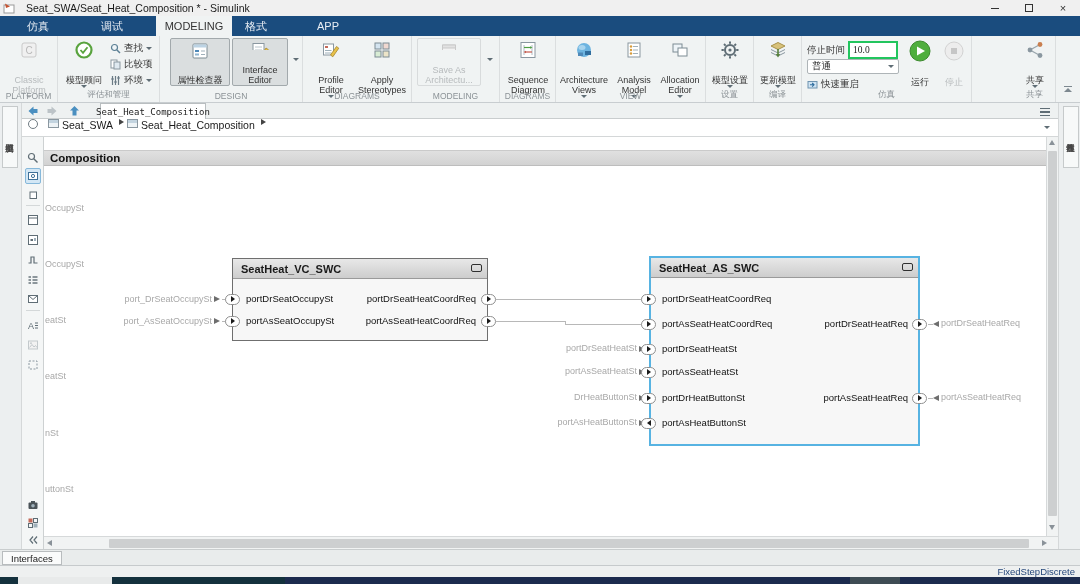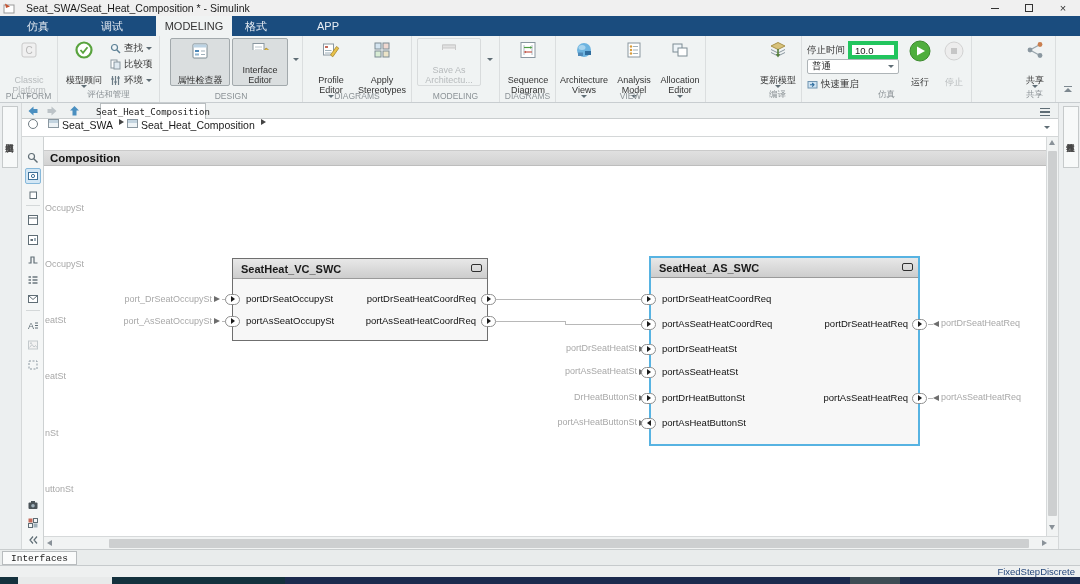--- a/index.html
+++ b/index.html
@@ -26,21 +26,21 @@
   .ribbon{position:absolute;left:0;top:36px;width:1080px;height:67px;background:#f0f3f3;border-bottom:1px solid #c8cdd0;}
   .rg{position:absolute;top:0;height:66px;border-right:1px solid #dbdedf;}
   .rg-label{position:absolute;bottom:1px;left:0;right:0;text-align:center;font-size:8.5px;color:#8b9296;white-space:nowrap;overflow:hidden;}
   .bb{position:absolute;top:2px;display:flex;flex-direction:column;align-items:center;text-align:center;
       font-size:9px;line-height:1.12;color:#333;padding-top:2px;}
   .bb .lbl{margin-top:15px;}
   .bb.disabled{color:#b6babc;}
   .bb.toggled{background:#dadedf;border:1px solid #a2a9ac;border-radius:2px;}
   .smallrow{position:absolute;display:flex;align-items:center;gap:3px;font-size:9.5px;color:#333;white-space:nowrap;}
   .vsep-caret{position:absolute;width:12px;display:flex;align-items:center;justify-content:center;}
-  .stoptime-input{width:50px;height:18px;border:4px solid #22c55e;background:#fff;font-size:9.5px;padding:0 3px;color:#222;font-family:Liberation Sans, sans-serif;}
+  .stoptime-input{width:50px;height:18px;border:2px solid #22c55e;background:#fff;font-size:9.5px;padding:0 3px;color:#222;font-family:Liberation Serif, serif;}
   .combo{width:92px;height:15px;border:1px solid #aeb4b7;border-radius:2px;background:#fff;display:flex;align-items:center;
          font-size:9.5px;padding:0 4px;justify-content:space-between;color:#222;}
   .collapse-ribbon{position:absolute;right:5px;bottom:6px;width:14px;height:10px;display:flex;flex-direction:column;align-items:center;gap:1px;}
   .chev-up{width:0;height:0;border-left:4px solid transparent;border-right:4px solid transparent;border-bottom:4px solid #7d8890;}
   .chev-bar{width:8px;height:1px;background:#7d8890;}
   
   .docrow{position:absolute;left:22px;top:103px;width:1036px;height:16px;background:#eef1f1;border-bottom:1px solid #c9cdce;}
   .doctab{position:absolute;left:78px;top:0;width:106px;height:16px;background:#fff;border:1px solid #b9bec0;border-bottom:none;
           display:flex;align-items:center;justify-content:center;font-family:"DejaVu Sans Mono",monospace;font-size:9px;color:#222;}
   .navarr{position:absolute;top:2px;width:13px;height:12px;}
@@ -92,21 +92,21 @@
   .hscroll{position:absolute;left:44px;top:536px;width:1014px;height:13px;background:#f1f3f3;border-top:1px solid #d6d9da;}
   .hthumb{position:absolute;top:2px;height:9px;background:#cdcfd0;border-radius:1px;}
   .sarrow{position:absolute;display:flex;align-items:center;justify-content:center;color:#6f7b82;font-size:8px;}
   .tri-up{width:0;height:0;border-left:3.5px solid transparent;border-right:3.5px solid transparent;border-bottom:5px solid #8a9299;}
   .tri-dn{width:0;height:0;border-left:3.5px solid transparent;border-right:3.5px solid transparent;border-top:5px solid #8a9299;}
   .tri-lt{width:0;height:0;border-top:3.5px solid transparent;border-bottom:3.5px solid transparent;border-right:5px solid #8a9299;}
   .tri-rt{width:0;height:0;border-top:3.5px solid transparent;border-bottom:3.5px solid transparent;border-left:5px solid #8a9299;}
   
   .panelbar{position:absolute;left:0;top:549px;width:1080px;height:16px;background:#e9ecec;border-top:1px solid #c9cdce;}
   .paneltab{position:absolute;left:2px;top:1px;height:14px;padding:0 8px;background:#fafbfb;border:1px solid #b8bcbe;
-            display:flex;align-items:center;font-family:Liberation Mono, monospace;font-size:9.5px;color:#222;}
+            display:flex;align-items:center;font-family:Liberation Sans, sans-serif;font-size:9.5px;color:#222;}
   .statusbar{position:absolute;left:0;top:565px;width:1080px;height:12px;background:#eef0f0;border-top:1px solid #c6cacc;}
   .statusbar .zoomtxt{position:absolute;left:0;right:0;text-align:center;top:16px;font-size:9.5px;color:#333;padding-left:41px;}
   .statusbar .solver{position:absolute;right:5px;top:0;font-size:9.5px;color:#25477a;}
   .taskbar{position:absolute;left:0;top:577px;width:1080px;height:7px;background:#1c2b4e;}
   .tseg{position:absolute;top:0;height:7px;}
 </style>
 </head>
 <body>
 
 <div id="app">
@@ -346,20 +346,41 @@
         <svg width="20" height="20">
             <rect x="3" y="4" width="9" height="8" fill="#eef4f8" stroke="#7d8c94"></rect>
             <rect x="8" y="8" width="9" height="8" fill="#fff" stroke="#7d8c94"></rect>
           </svg>
         <span class="lbl">Allocation Editor</span>
         <span class="caret-d"></span>
       </div>
       <div class="rg-label">VIEW</div>
     </div>
 
+    <div class="rg" style="left:706px;width:48px">
+      <div class="bb" style="left:2px;width:44px">
+        <svg width="20" height="20">
+            <circle cx="10" cy="10" r="5" fill="none" stroke="#5f6d75" stroke-width="2"></circle>
+            <circle cx="10" cy="10" r="1.6" fill="#5f6d75"></circle>
+            <g stroke="#5f6d75" stroke-width="2">
+              <line x1="10" y1="1.5" x2="10" y2="3.8"></line>
+              <line x1="10" y1="16.2" x2="10" y2="18.5"></line>
+              <line x1="1.5" y1="10" x2="3.8" y2="10"></line>
+              <line x1="16.2" y1="10" x2="18.5" y2="10"></line>
+              <line x1="4" y1="4" x2="5.6" y2="5.6"></line>
+              <line x1="14.4" y1="14.4" x2="16" y2="16"></line>
+              <line x1="4" y1="16" x2="5.6" y2="14.4"></line>
+              <line x1="14.4" y1="5.6" x2="16" y2="4"></line>
+            </g>
+          </svg>
+        <span class="lbl">模型设置</span>
+        <span class="caret-d"></span>
+      </div>
+      <div class="rg-label">设置</div>
+    </div>
 
     <div class="rg" style="left:754px;width:48px">
       <div class="bb" style="left:2px;width:44px">
         <svg width="20" height="20">
             <path d="M10 2.5 L17 6 L10 9.5 L3 6 Z" fill="#d8c27a" stroke="#a8924a"></path>
             <path d="M3 9.5 L10 13 L17 9.5" fill="none" stroke="#8a97a0"></path>
             <path d="M3 12.5 L10 16 L17 12.5" fill="none" stroke="#8a97a0"></path>
             <line x1="10" y1="9" x2="10" y2="15" stroke="#57803c" stroke-width="1.6"></line>
             <path d="M7.8 14 L10 17.5 L12.2 14 Z" fill="#57803c"></path>
           </svg>

